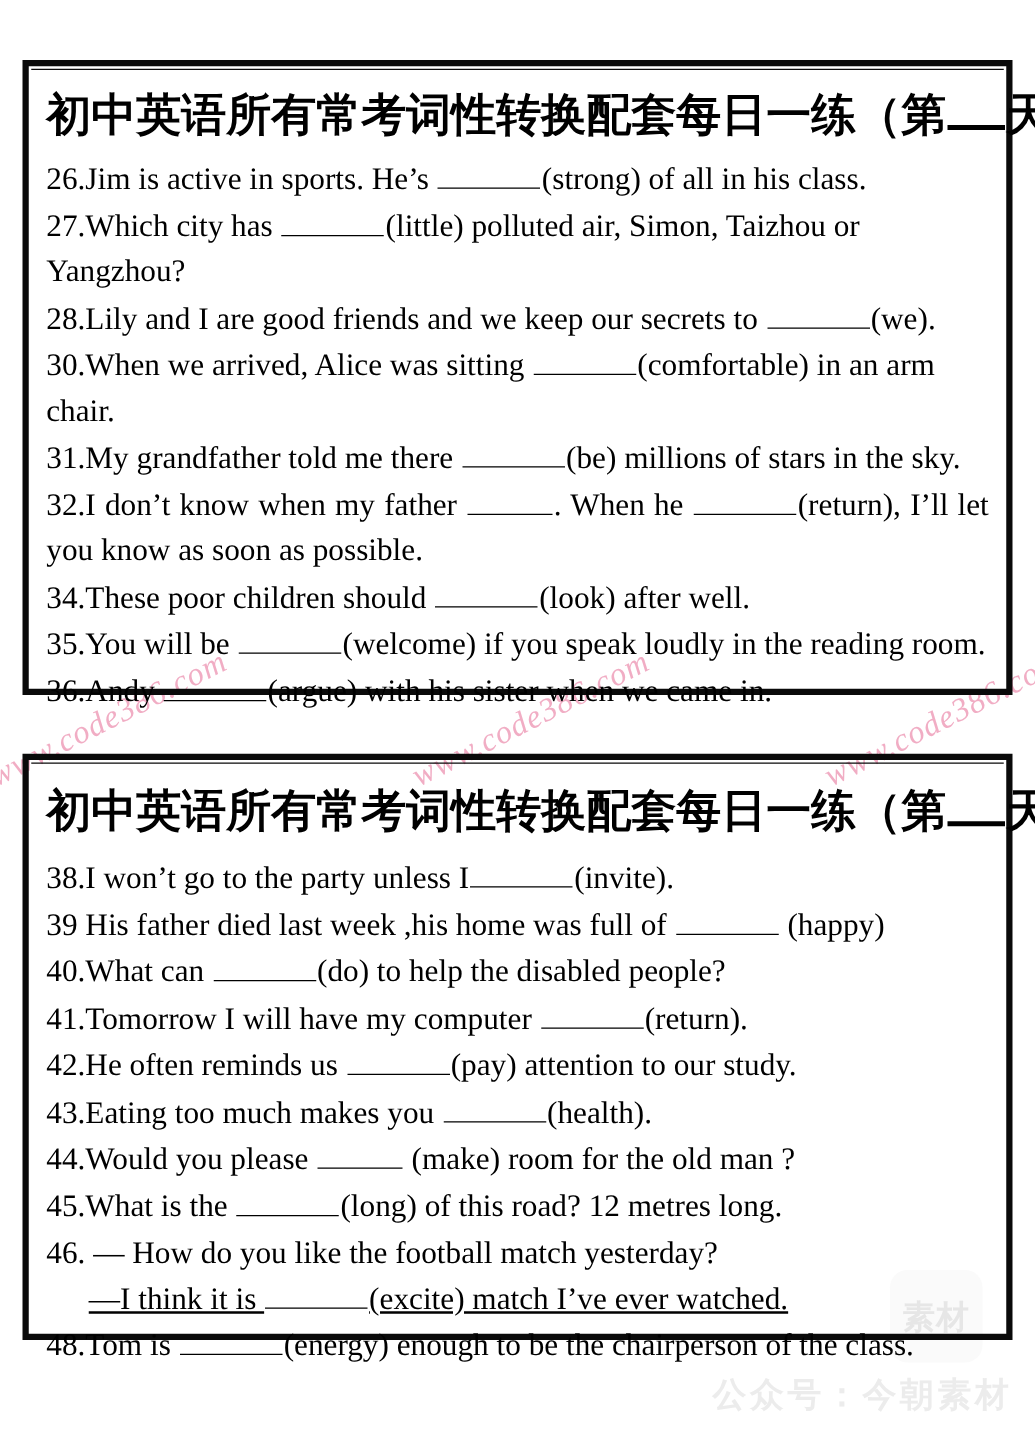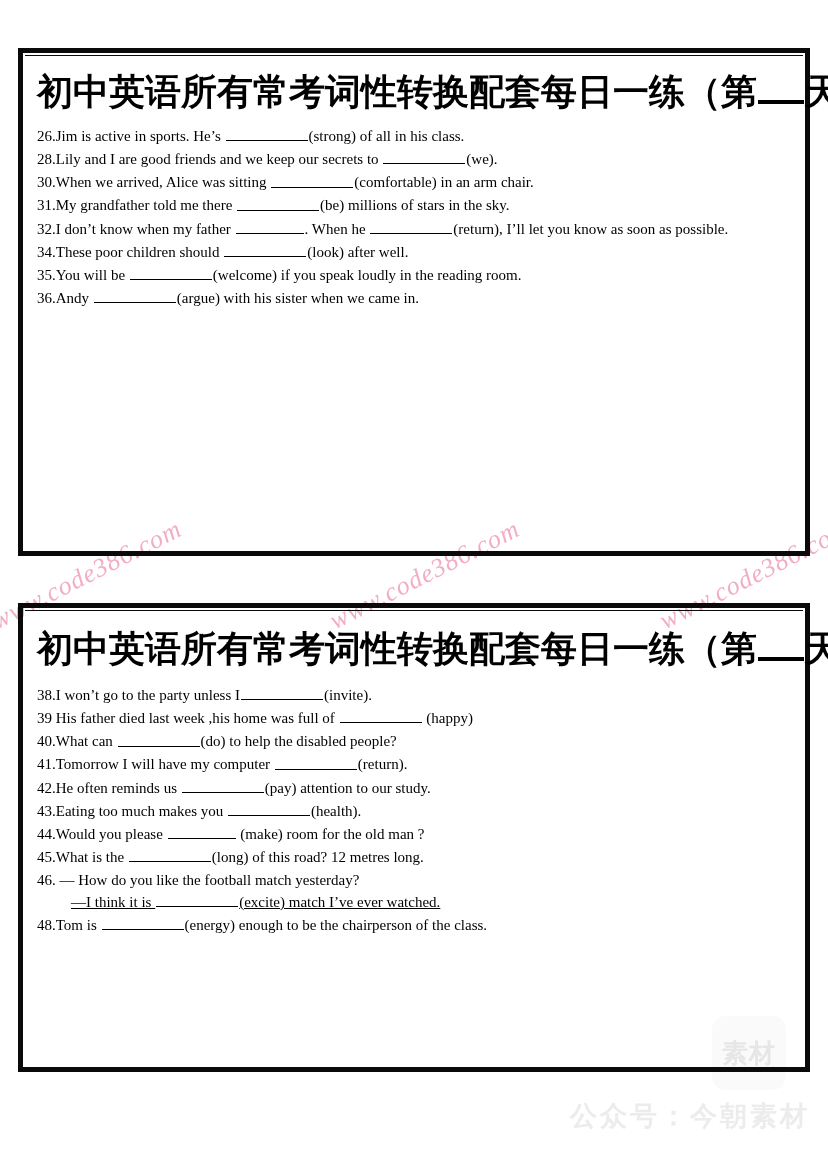--- a/index.html
+++ b/index.html
@@ -97,21 +97,21 @@
     font-size: 36px;
     line-height: 1.25;
     letter-spacing: 0px;
     color: #000;
     margin: 6px 0 12px 0;
     white-space: nowrap;
   }
   #sheet-2 .doc-title { margin: 8px 0 14px 0; }
 
   .q-list {
-    font-size: 15px;
+    font-size: 25px;
     line-height: 1.46;
     color: #000;
   }
   .q-item {
     margin: 0 0 1px 0;
     text-align: justify;
     text-justify: inter-word;
   }
   .q-item.nojustify { text-align: left; }
   .q-item .sub {
@@ -161,20 +161,23 @@
     <h1 class="doc-title">
       <span>初中英语所有常考词性转换配套每日一练（第</span><span class="title-blank"></span><span>天）</span>
     </h1>
 
     <div class="q-list">
 
       <p class="q-item nojustify">
         <span>26.</span><span>Jim is active in sports. He’s </span><span class="blank b-l"></span><span>(strong) of all in his class.</span>
       </p>
 
+      <p class="q-item nojustify">
+        <span>27.</span><span>Which city has </span><span class="blank b-l"></span><span>(little) polluted air, Simon, Taizhou or Yangzhou?</span>
+      </p>
 
       <p class="q-item nojustify">
         <span>28.</span><span>Lily and I are good friends and we keep our secrets to </span><span class="blank b-l"></span><span>(we).</span>
       </p>
 
 
       <p class="q-item nojustify">
         <span>30.</span><span>When we arrived, Alice was sitting </span><span class="blank b-l"></span><span>(comfortable) in an arm chair.</span>
       </p>
 

